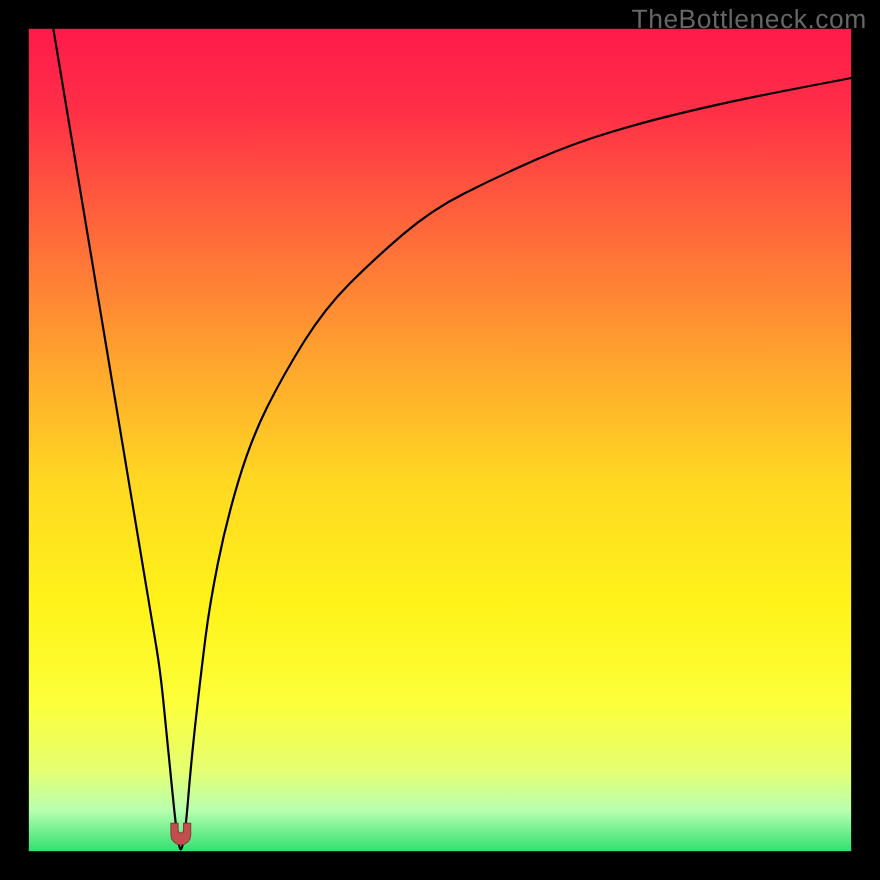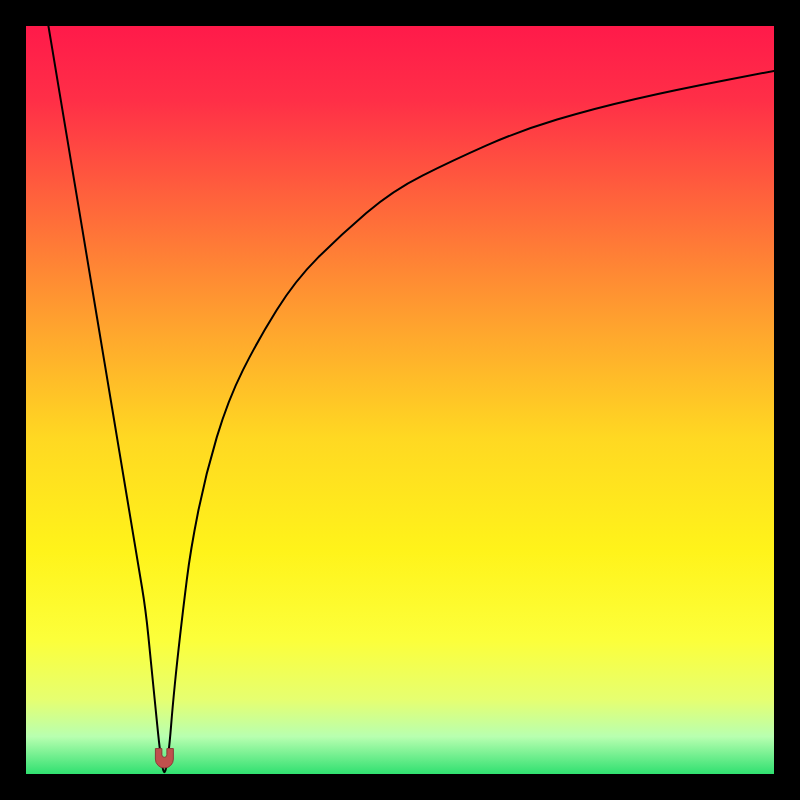--- a/index.html
+++ b/index.html
@@ -37,20 +37,21 @@
   .plot-area svg {
     display: block;
     width: 100%;
     height: 100%;
   }
 </style>
 </head>
 <body>
 
 <div class="frame">
+  <div class="watermark">TheBottleneck.com</div>
   <div class="plot-area">
     <svg id="chart-svg" viewBox="0 0 748 748" preserveAspectRatio="none">
       <defs>
         <linearGradient id="bg-grad" x1="0" y1="0" x2="0" y2="1">
             <stop offset="0%" stop-color="#ff1a4a"></stop>
             <stop offset="10%" stop-color="#ff2f47"></stop>
             <stop offset="25%" stop-color="#ff6a3a"></stop>
             <stop offset="40%" stop-color="#ffa32e"></stop>
             <stop offset="55.00000000000001%" stop-color="#ffd822"></stop>
             <stop offset="70%" stop-color="#fff31a"></stop>

